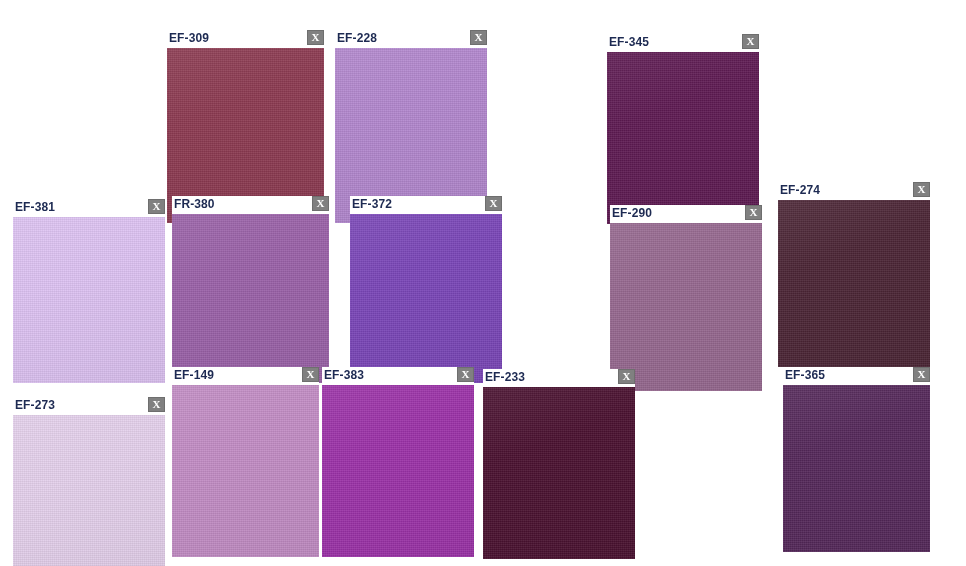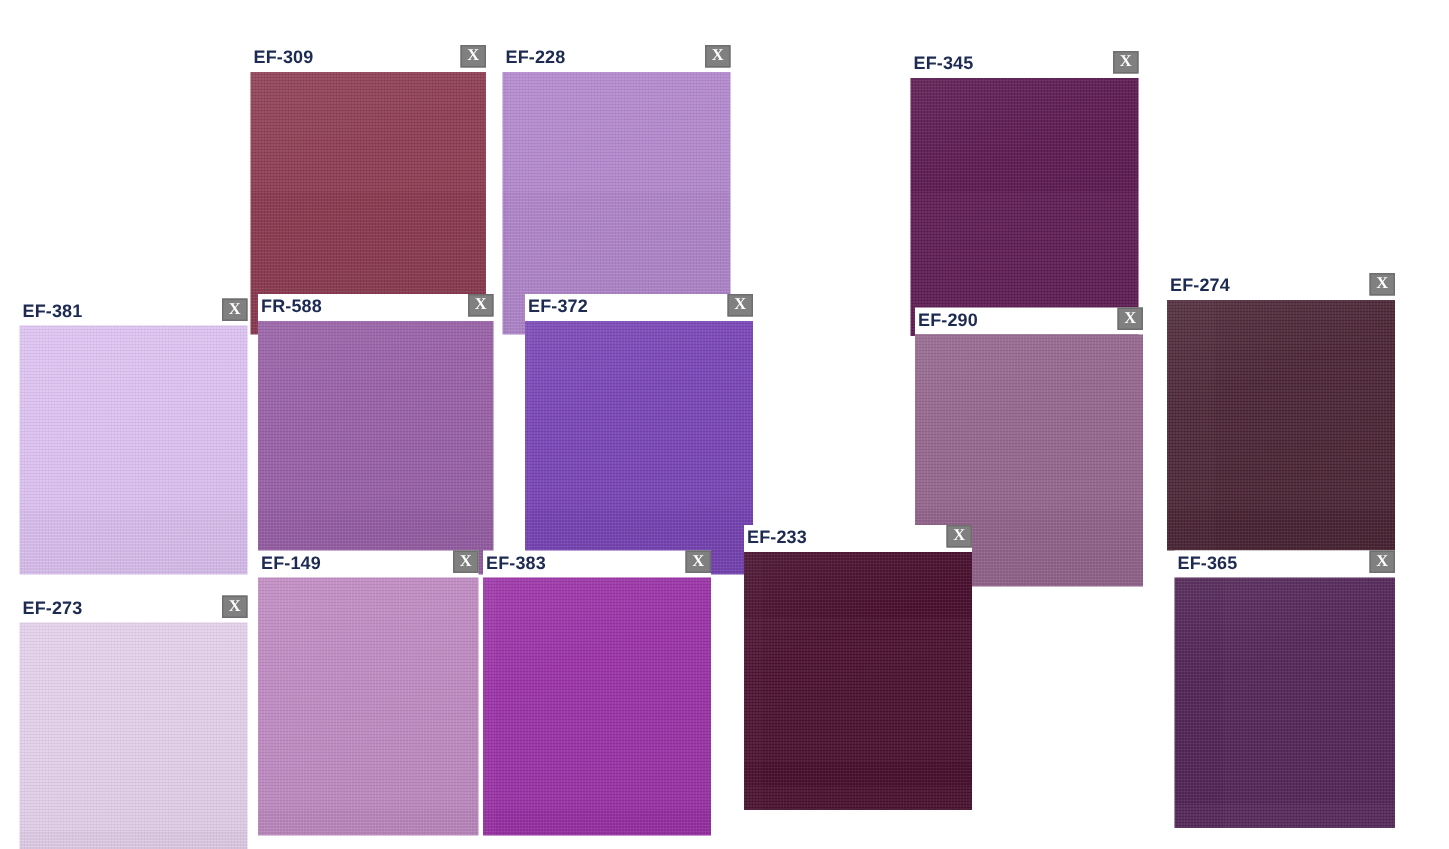--- a/index.html
+++ b/index.html
@@ -141,21 +141,21 @@
       <div class="swatch-header">
         <div class="swatch-label">EF-381</div>
         <div class="close-button" style="background: rgb(128, 128, 128);">X</div>
       </div>
       <div style="width: 152px; height: 166px;">
         <div class="swatch-color" style="background: rgb(221, 194, 242);"></div>
       </div>
     </div>
     <div class="swatch-card" style="left: 172px; top: 196px; width: 157px; height: 187px; z-index: 5;">
       <div class="swatch-header">
-        <div class="swatch-label">FR-588</div>
+        <div class="swatch-label">FR-380</div>
         <div class="close-button" style="background: rgb(128, 128, 128);">X</div>
       </div>
       <div style="width: 157px; height: 169px;">
         <div class="swatch-color" style="background: rgb(154, 97, 168);"></div>
       </div>
     </div>
     <div class="swatch-card" style="left: 332px; top: 196px; width: 152px; height: 187px; z-index: 6; margin-left: 18px;">
       <div class="swatch-header">
         <div class="swatch-label">EF-372</div>
         <div class="close-button" style="background: rgb(128, 128, 128);">X</div>
@@ -202,21 +202,21 @@
     </div>
     <div class="swatch-card" style="left: 322px; top: 367px; width: 152px; height: 190px; z-index: 11;">
       <div class="swatch-header">
         <div class="swatch-label">EF-383</div>
         <div class="close-button" style="background: rgb(128, 128, 128);">X</div>
       </div>
       <div style="width: 152px; height: 172px;">
         <div class="swatch-color" style="background: rgb(156, 50, 168);"></div>
       </div>
     </div>
-    <div class="swatch-card" style="left: 483px; top: 350px; width: 152px; height: 190px; z-index: 12; margin-left: 13px;">
+    <div class="swatch-card" style="left: 483px; top: 369px; width: 152px; height: 190px; z-index: 12;">
       <div class="swatch-header">
         <div class="swatch-label">EF-233</div>
         <div class="close-button" style="background: rgb(128, 128, 128);">X</div>
       </div>
       <div style="width: 152px; height: 172px;">
         <div class="swatch-color" style="background: rgb(74, 17, 48);"></div>
       </div>
     </div>
     <div class="swatch-card" style="left: 783px; top: 367px; width: 147px; height: 185px; z-index: 13; border-radius: 28px;">
       <div class="swatch-header">

